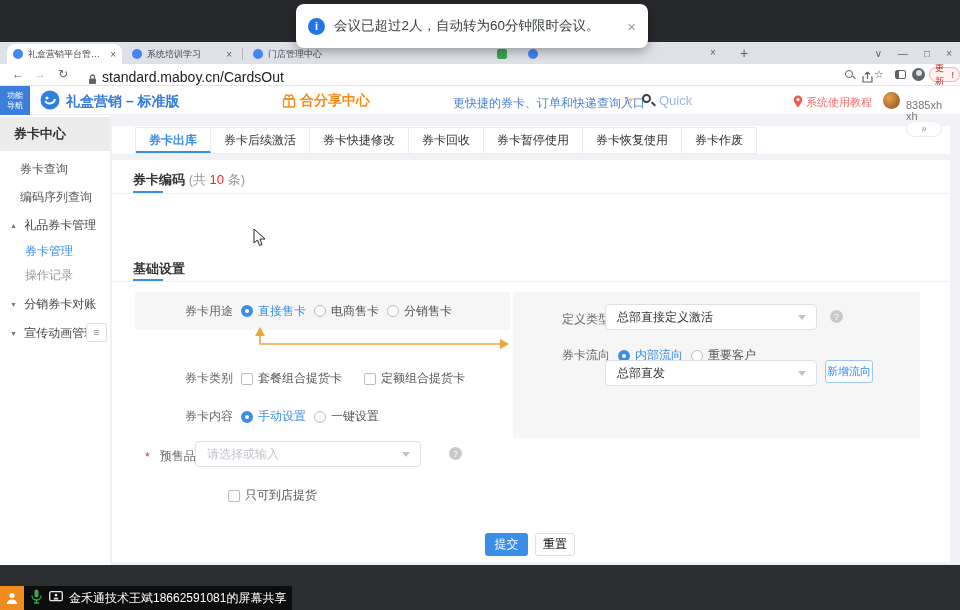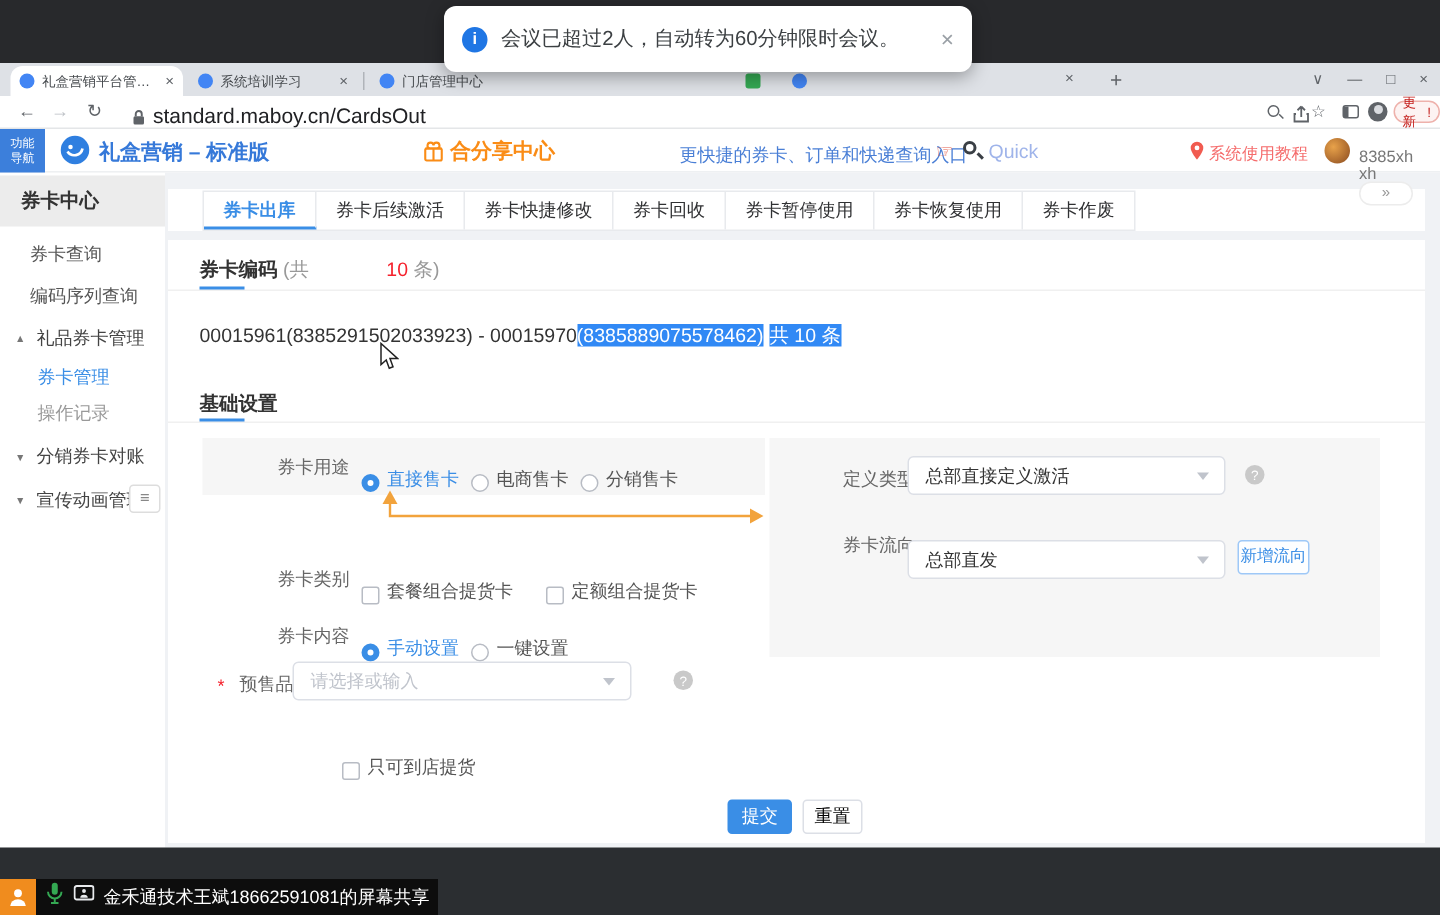--- a/index.html
+++ b/index.html
@@ -90,33 +90,33 @@
   .mtab { padding:0 13px; line-height:25px; font-size:12px; color:#303133; border-right:1px solid #e8eaed; cursor:pointer; white-space:nowrap; }
   .mtab:last-child { border-right:none; }
   .mtab.active { color:#3a8ee6; font-weight:bold; border-bottom:2px solid #3a8ee6; }
   .more-pill { position:absolute; right:8px; top:-5px; width:36px; height:16px; border:1px solid #ececec; border-radius:9px;
                background:#fff; color:#999; font-size:10px; text-align:center; line-height:14px; cursor:pointer; }
 
   
   .maincard { position:absolute; left:112px; top:45px; width:838px; height:402px; background:#fff; }
   .sec-title { position:absolute; left:21px; font-size:13px; font-weight:bold; color:#333; white-space:nowrap; }
   .sec-title .cnt { font-weight:normal; color:#999; }
-  .sec-title .cnt b { color:#f5222d; font-weight:normal;margin-left:48px; }
+  .sec-title .cnt b { color:#f5222d; font-weight:normal; }
   .blue-bar { position:absolute; left:21px; width:30px; height:3px; background:#3a8ee6; }
   .sec-hr { position:absolute; left:0; width:838px; border-top:1px solid #f0f0f0; }
   .codes { position:absolute; left:21px; top:55px; font-size:13px; color:#333; white-space:nowrap; cursor:text; }
   .hl { background:#3189f5; color:#fff; }
   .hl2 { margin-left:4px; }
 
   .grayband { position:absolute; left:23px; top:132px; width:375px; height:38px; background:#f6f6f6;
               display:flex; align-items:center; padding-left:50px; gap:8px; }
   .panelB { position:absolute; left:401px; top:132px; width:407px; height:146px; background:#f6f6f6; }
 
   .flabel { font-size:12px; color:#666; white-space:nowrap; }
-  .opt { display:flex; align-items:flex-end; gap:5px; cursor:pointer; white-space:nowrap;margin-top:16px; }
+  .opt { display:flex; align-items:center; gap:5px; cursor:pointer; white-space:nowrap; }
   .opt .t { font-size:12px; color:#555; }
   .opt .t.on { color:#3a8ee6; }
   .radio { width:12px; height:12px; border-radius:50%; border:1px solid #b8bcc4; background:#fff; flex:0 0 auto; }
   .radio.sel { width:12px; height:12px; border:4px solid #3a8ee6; background:#fff; }
   .cb { width:12px; height:12px; border:1px solid #b8bcc4; border-radius:2px; background:#fff; flex:0 0 auto; }
 
   .frow { position:absolute; display:flex; align-items:center; gap:8px; }
 
   .select { position:absolute; background:#fff; border:1px solid #dcdfe6; border-radius:4px; cursor:pointer; }
   .select .val { font-size:12px; color:#333; padding-left:11px; white-space:nowrap; overflow:hidden; }
@@ -286,23 +286,20 @@
 
     <div class="maincard">
 
       <div class="sec-title" style="top:11px;">
         <span>券卡编码</span>
         <span class="cnt"> <span>(共 </span><b>10</b><span> 条)</span></span>
       </div>
       <div class="blue-bar" style="top:31px;"></div>
       <div class="sec-hr" style="top:33px;"></div>
 
-      <div class="codes">
-        <span>00015961(8385291502033923) - 00015970</span><span class="hl">(8385889075578462)</span><span class="hl hl2">共 10 条</span>
-      </div>
 
       <svg class="cursor-svg" width="13" height="19" viewBox="0 0 13 19">
         <polygon points="1,1 1,15 4.5,12 6.5,17.5 9,16.5 7,11 12,11" fill="#fff" stroke="#222" stroke-width="1"></polygon>
       </svg>
 
       <div class="sec-title" style="top:100px;">基础设置</div>
       <div class="blue-bar" style="top:119px;"></div>
       <div class="sec-hr" style="top:121px;"></div>
 
       <div class="grayband">

